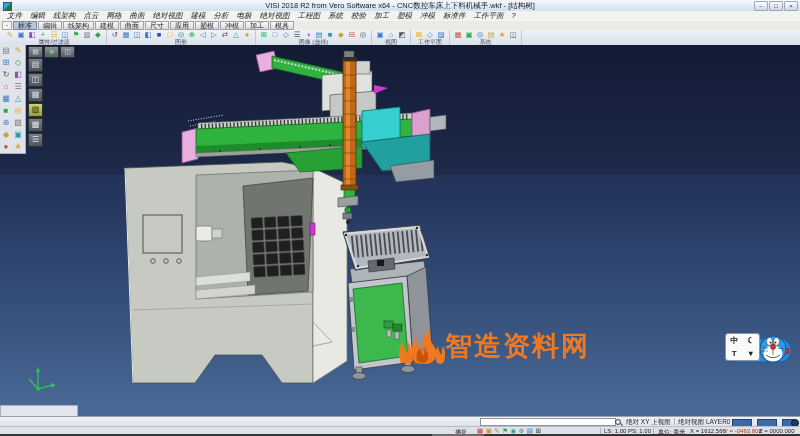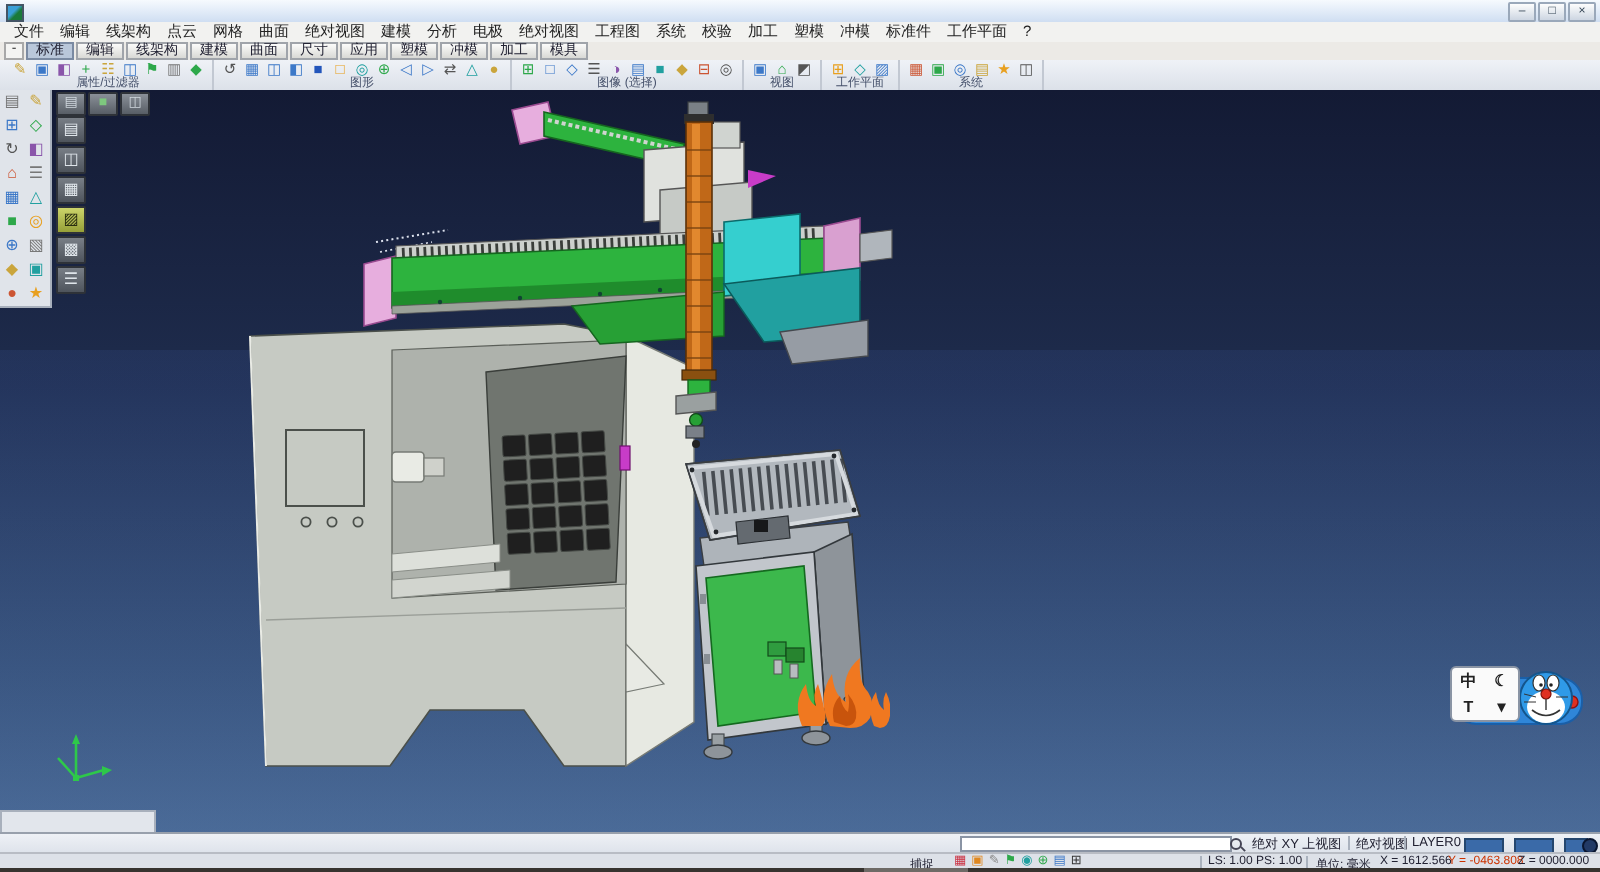--- a/index.html
+++ b/index.html
@@ -11,21 +11,21 @@
   .app-icon{position:absolute;left:3px;top:2px;width:7px;height:7px;
     background:linear-gradient(135deg,#3aa0d8 40%,#1a7a3a 60%);border:0.5px solid #456;}
   .title-text{position:absolute;left:0;right:0;top:1px;text-align:center;
     font-size:7.5px;line-height:9px;color:#222;white-space:nowrap;}
   .win-btns{position:absolute;right:2px;top:1px;display:flex;gap:1px;}
   .win-btn{width:12px;height:8px;font-size:6px;line-height:8px;text-align:center;
     color:#345;background:linear-gradient(#fdfdfd,#cdd6e2);border:1px solid #9aa8ba;border-radius:1px;}
   
   .menubar{position:absolute;top:11px;left:0;right:0;height:10px;background:#f2f2f0;
     border-bottom:1px solid #d6d6d2;display:flex;align-items:center;padding-left:3px;}
-  .menu-item{font-size:7.5px;line-height:10px;padding:0 4px;color:#222;white-space:nowrap;}
+  .menu-item{font-size:7.5px;line-height:10px;padding:0 4px;color:#222;white-space:nowrap;font-style:italic;}
   
   .tabrow{position:absolute;top:21px;left:0;right:0;height:9px;background:#eceae6;
     display:flex;align-items:center;gap:1px;padding-left:2px;}
   .tab-collapse{width:8px;height:7px;line-height:6px;text-align:center;font-size:7px;
     border:1px solid #a8a8a8;background:#f4f4f2;color:#333;}
   .tab{font-size:7px;line-height:7px;height:7px;padding:0 4px;border:1px solid #a0a4aa;
     background:linear-gradient(#fbfbfa,#d9d9d5);color:#223;white-space:nowrap;}
   .tab.active{background:#b9c7da;border-color:#7a8aa2;}
   
   .toolbar{position:absolute;top:30px;left:0;right:0;height:15px;
@@ -91,20 +91,21 @@
   .bottom-strip{position:absolute;top:434px;left:0;right:0;height:2px;background:#37332f;z-index:4;}
   .strip-seg{position:absolute;left:432px;top:0;width:52px;height:2px;background:#6e6a66;}
 </style>
 </head>
 <body>
 
 <div id="app">
 
   <div class="titlebar">
     <div class="app-icon"></div>
+    <div class="title-text">VISI 2018 R2 from Vero Software x64 - CNC数控车床上下料机械手.wkf - [结构树]</div>
     <div class="win-btns" id="win-btns">
         <span class="win-btn">–</span>
         <span class="win-btn">□</span>
         <span class="win-btn">×</span>
       </div>
   </div>
 
   <div class="menubar" id="menu-items">
       <span class="menu-item">文件</span>
       <span class="menu-item">编辑</span>
@@ -397,20 +398,21 @@
       <span class="fs-btn">☰</span>
     </div>
 
   <div class="watermark">
     <svg width="52" height="42" viewBox="0 0 52 42">
       <path d="M8 38 q-5 -12 2 -21 q1 9 5 11 q-2 -6 1 -11 q2 7 3 12 q2 5 -1 9 z" fill="#f07820"></path>
       <path d="M22 38 q-7 -14 1 -26 q1 11 7 14 q-3 -14 7 -22 q-1 12 4 17 q4 6 1 13 q-3 5 -10 5 z" fill="#f07820"></path>
       <path d="M24 36 q-2 -8 3 -13 q1 6 4 8 q1 -5 0 -9 q5 6 4 12 q-1 4 -5 4 z" fill="#c8540c"></path>
       <path d="M44 38 q-4 -10 1 -17 q1 7 4 9 q-1 -5 1 -9 q3 6 2 12 q-1 6 -5 6 z" fill="#f07820"></path>
     </svg>
+    <span class="wm-text">智造资料网</span>
   </div>
 
   <div class="ime">
     <svg width="74" height="40" viewBox="0 0 74 40">
       <rect x="5" y="9" rx="11" ry="11" width="64" height="23" fill="#2f86d8" stroke="#1a5fa8"></rect>
       <circle cx="64" cy="21" r="3" fill="#e03020" stroke="#901010" stroke-width="0.7"></circle>
       <circle cx="51" cy="19" r="13" fill="#2f9ae8" stroke="#14558c"></circle>
       <ellipse cx="51" cy="23.5" rx="9.5" ry="8" fill="#ffffff"></ellipse>
       <ellipse cx="47.5" cy="11.5" rx="3" ry="4" fill="#fff" stroke="#333" stroke-width="0.6"></ellipse>
       <ellipse cx="54.5" cy="11.5" rx="3" ry="4" fill="#fff" stroke="#333" stroke-width="0.6"></ellipse>

